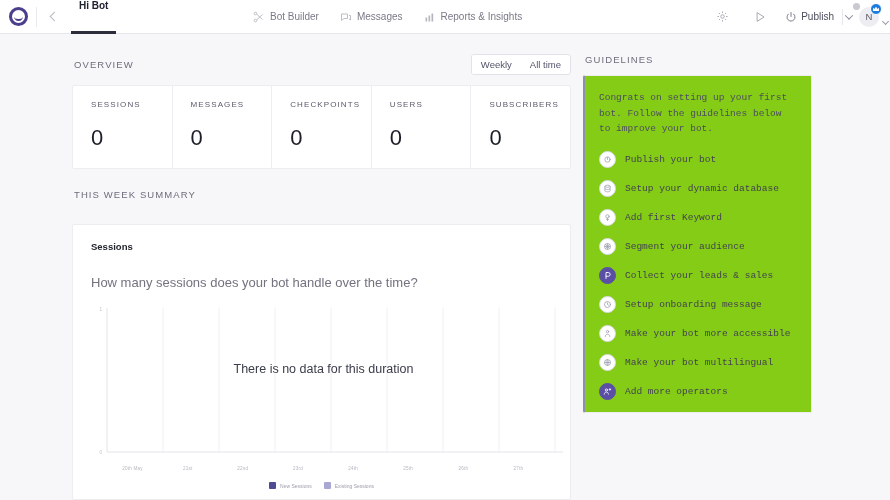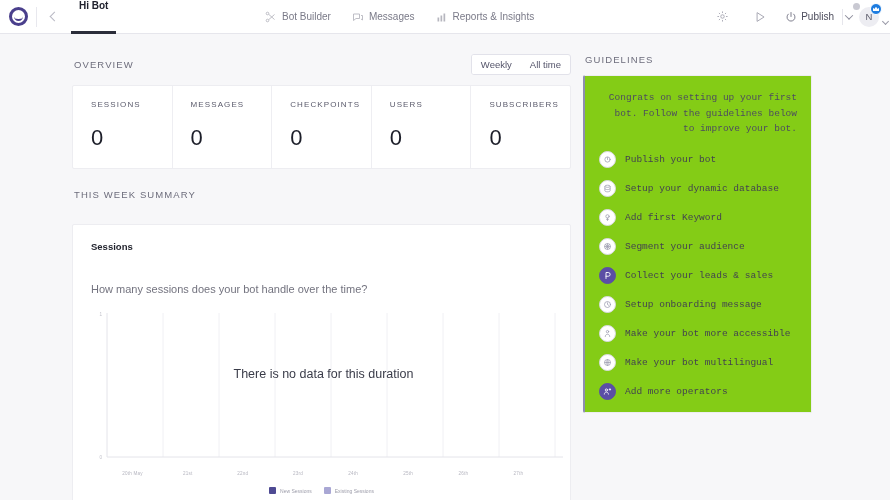--- a/index.html
+++ b/index.html
@@ -51,21 +51,21 @@
     font-size: 10px; font-weight: bold; color: #20222e;
     cursor: pointer;
   }
   .bot-tab::after {
     content: "";
     position: absolute; left: 2px; right: 2px; bottom: 0;
     height: 2.5px; background: #2b2d3a;
   }
 
   .nav {
-    position: absolute; left: 265px;
+    position: absolute; left: 253px;
     display: flex; align-items: center; gap: 21px;
   }
   .nav-item {
     display: flex; align-items: center; gap: 5px;
     font-size: 10px; color: #7a7a88; cursor: pointer;
   }
   .nav-ico { width: 12px; height: 12px; opacity: .62; flex: 0 0 auto; }
 
   .hright {
     position: absolute; right: 6px;
@@ -112,21 +112,21 @@
     position: absolute; right: -4px; bottom: 10px;
     width: 5px; height: 5px;
     border-right: 1.2px solid #9a9aa8;
     border-bottom: 1.2px solid #9a9aa8;
     transform: rotate(45deg);
   }
 
   
   .body-area { display: flex; height: 466px; padding: 0; }
   .col-left { width: 583px; padding: 0 12px 0 72px; }
-  .col-right { flex: 1; padding-right: 78px; text-align: right; }
+  .col-right { flex: 1; padding-right: 78px; }
 
   .sec-title {
     font-size: 9.5px; letter-spacing: 1.1px; color: #6d6d7c;
     padding: 20px 0 10px 2px;
     display: flex; align-items: center; justify-content: space-between;
   }
 
   
   .toggle {
     display: flex; border: 1px solid #e2e2ea; border-radius: 3px;
@@ -151,21 +151,21 @@
     border-right: 1px solid #eeeef2;
     position: relative;
   }
   .stat:last-child { border-right: none; }
   .stat-lbl { font-size: 8px; letter-spacing: 1.1px; color: #5a5a6b; }
   .stat-val { font-size: 22px; color: #1c1e29; margin-top: 16px; font-weight: normal; }
 
   
   .chart-card { margin-top: 14px; padding: 16px 18px 10px 18px; }
   .chart-title { font-size: 9.5px; font-weight: bold; color: #23252f; }
-  .chart-sub { font-size: 11px; color: #73737f; margin-top: 31px; }
+  .chart-sub { font-size: 13px; color: #73737f; margin-top: 23px; }
 
   .plot { position: relative; height: 160px; margin-top: 14px; }
   .plot svg { display: block; }
   .nodata {
     position: absolute; left: 4px; right: 0; top: 58px;
     text-align: center; font-size: 12.5px; color: #3a3c49;
   }
   .xlabels {
     display: flex; padding-left: 14px; padding-right: 6px; margin-top: 2px;
   }

